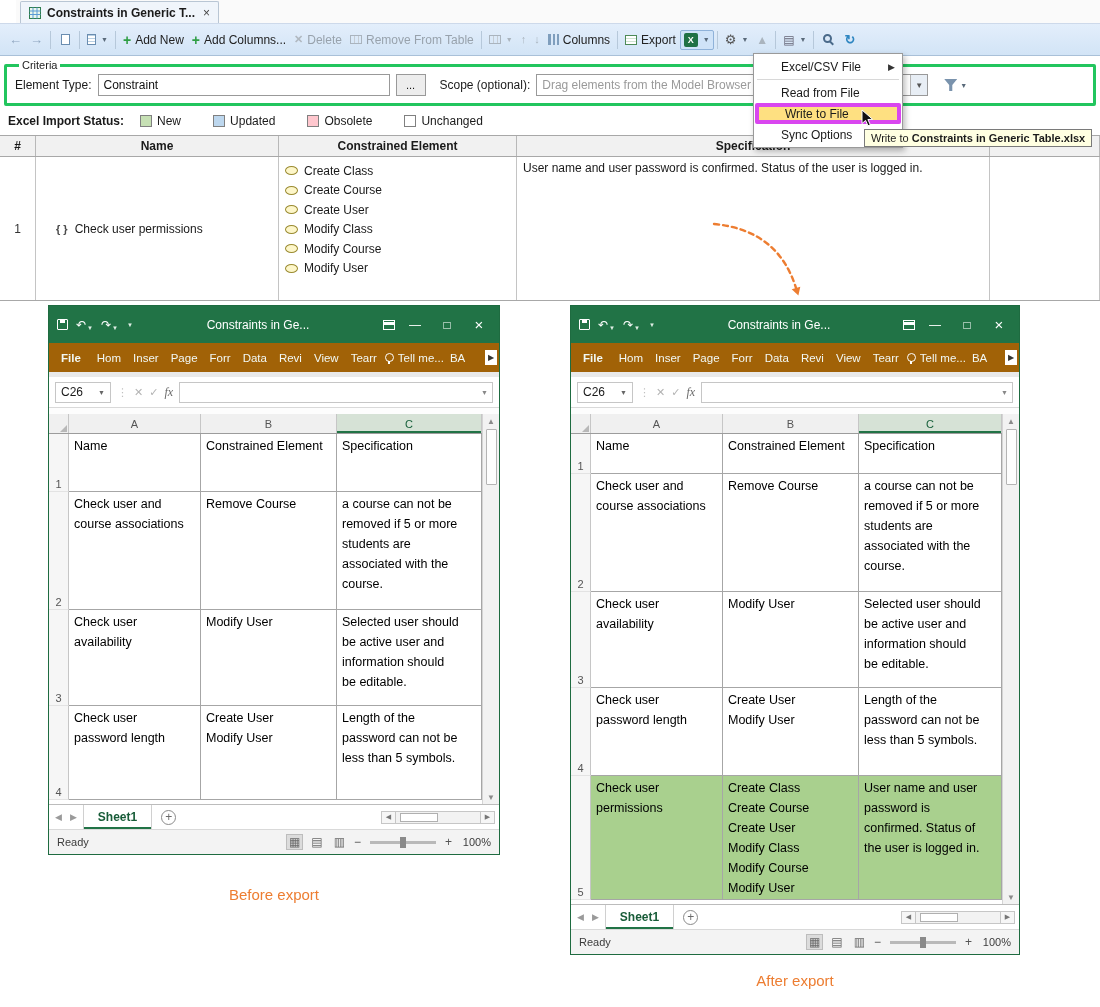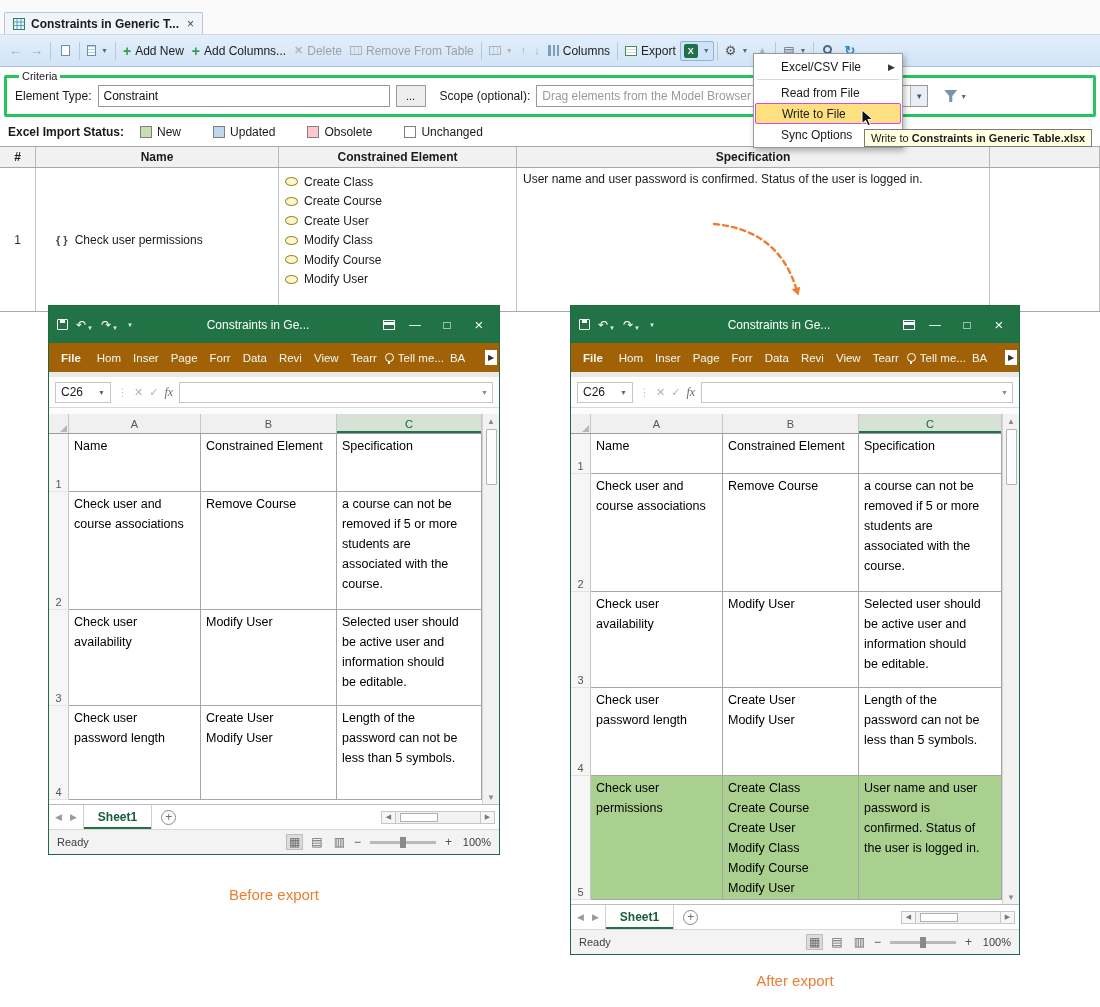--- a/index.html
+++ b/index.html
@@ -2,21 +2,21 @@
 <html><head>
 <meta charset="utf-8">
 <style>
   *{margin:0;padding:0;box-sizing:border-box;}
   html,body{width:1100px;height:1007px;}
   body{position:relative;overflow:hidden;background:#fff;font-family:"Liberation Sans",sans-serif;color:#1a1a1a;}
   .stage{position:absolute;inset:0;}
 
   
   .app{position:relative;z-index:1;}
-  .tabbar{height:34px;background:#fafafa;display:flex;align-items:flex-end;padding-left:4px;}
+  .tabbar{height:23px;background:#fafafa;display:flex;align-items:flex-end;padding-left:4px;margin-left:16px;}
   .doc-tab{display:inline-flex;align-items:center;gap:6px;height:22px;padding:0 8px;background:#f0f5fb;border:1px solid #b9c6d4;border-bottom:none;border-radius:2px 2px 0 0;font-size:12px;font-weight:bold;}
   .doc-tab .x{font-weight:normal;color:#444;font-size:12px;margin-left:2px;cursor:default;}
 
   .toolbar{height:33px;background:linear-gradient(#e3eefb,#d2e4f6);border-top:1px solid #cdd9ea;border-bottom:1px solid #a9c0d8;display:flex;align-items:center;padding:0 5px;font-size:12px;}
   .tbtn{display:flex;align-items:center;gap:4px;padding:3px 4px;border-radius:2px;white-space:nowrap;color:#222;}
   .tbtn.dis{color:#98a2ac;}
   .tsep{width:1px;height:18px;background:#b6c8da;margin:0 3px;flex:none;}
   .arr{color:#8fa6c0;font-size:13px;line-height:1;}
   .gar{color:#aab4be;font-size:12px;line-height:1;}
   .car{font-size:7px;color:#5a6a7a;margin-left:1px;}
@@ -66,21 +66,21 @@
   .gc-name{display:flex;align-items:center;padding-left:20px;gap:7px;}
   .brace{color:#4a4a4a;font-weight:bold;font-size:11px;}
   .gc-ce{padding:4px 0 0 6px;}
   .ce-item{display:flex;align-items:center;height:19.5px;}
   .ce-ic{width:13px;height:9px;border:1px solid #9a8a30;border-radius:50%;background:#fdf6c9;display:inline-block;margin-right:6px;flex:none;}
   .gc-spec{padding:4px 6px;white-space:nowrap;}
 
   
   .menu{position:absolute;left:753px;top:53px;width:150px;background:#fff;border:1px solid #9a9a9a;box-shadow:2px 3px 6px rgba(0,0,0,.28);padding:2px 1px;z-index:40;font-size:12px;}
   .mi{position:relative;height:21px;display:flex;align-items:center;padding:0 8px 0 26px;}
-  .mi.hi{background:#fee081;border:1px solid #d946ef;border-radius:2px;}
+  .mi.hi{background:#fee081;border:4px solid #d946ef;border-radius:2px;}
   .mi-sub{position:absolute;right:6px;font-size:9px;color:#333;}
   .mi-sep{height:1px;background:#d8d8d8;margin:2px 2px;}
   .tooltip{position:absolute;left:864px;top:129px;background:#ffffe1;border:1px solid #7a7a7a;padding:2px 6px;font-size:11px;white-space:nowrap;z-index:50;}
   .cursor{position:absolute;left:861px;top:109px;z-index:60;}
   .flow-arrow{position:absolute;left:700px;top:212px;z-index:5;}
 
   
   .xlhost{position:absolute;z-index:10;}
   #excel-before{left:48px;top:305px;width:452px;height:550px;}
   #excel-after{left:570px;top:305px;width:450px;height:650px;}

